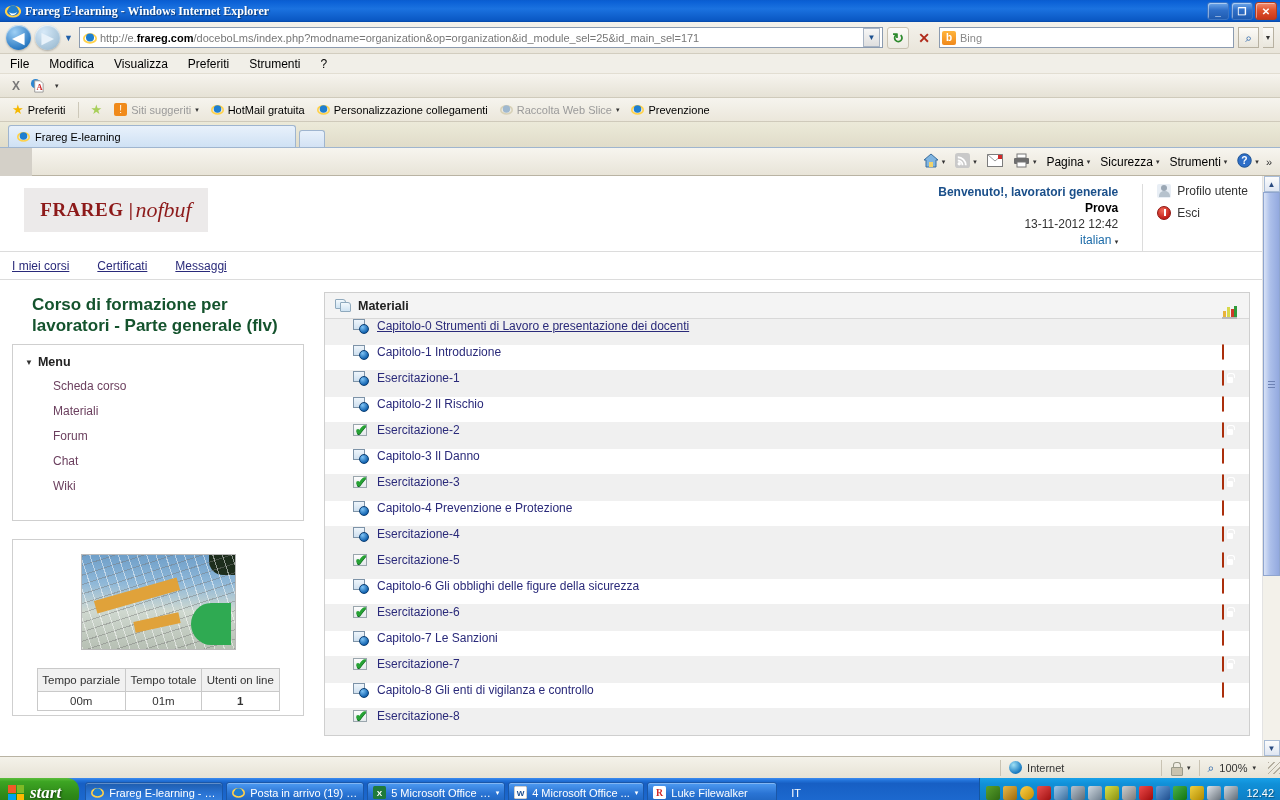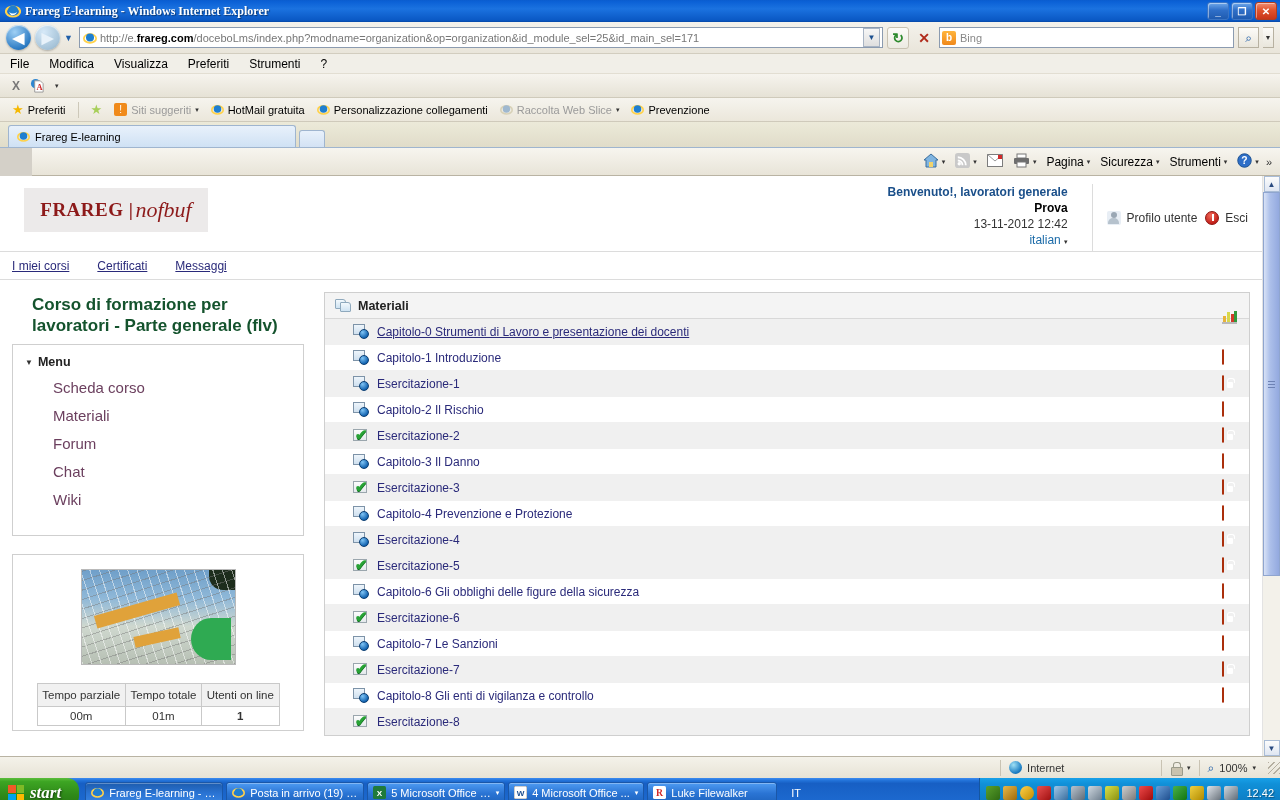--- a/index.html
+++ b/index.html
@@ -145,21 +145,21 @@
     display:flex;align-items:center;justify-content:center;
   }
   .logo-txt { font-family:"Liberation Serif", serif; font-weight:bold; font-size:19px; color:#8d1a1a; letter-spacing:.5px; }
   .logo-script { font-family:"Liberation Serif", serif; font-style:italic; font-size:22px; color:#8d1a1a; margin-left:2px; }
   .welcome-wrap { margin-left:auto; display:flex; padding:8px 14px 0 0; }
   .welcome { text-align:right; font-size:12px; color:#333; line-height:16px; padding-right:24px; border-right:1px solid #dcdcdc;}
   .welcome .hi { color:#1a4f8a; font-weight:bold; }
   .welcome .nm { color:#000; font-weight:bold; }
   .welcome .dt { color:#333; }
   .welcome .lang { color:#1a6aa8; }
-  .uactions { padding-left:14px; display:flex; flex-direction:row; gap:8px; font-size:12px; }
+  .uactions { padding-left:14px; display:flex; flex-direction:column; gap:8px; font-size:12px; }
   .uaction { display:flex;align-items:center;gap:6px;color:#333; }
   .avatar-ico {
     width:14px;height:14px;border-radius:2px;background:#e8eef5;position:relative;flex:none;
   }
   .avatar-ico::before{content:"";position:absolute;left:4px;top:1px;width:6px;height:6px;border-radius:50%;background:#9aa7b4;}
   .avatar-ico::after{content:"";position:absolute;left:1.5px;top:7px;width:11px;height:6px;border-radius:5px 5px 0 0;background:#b6c2cd;}
   .power-ico{
     width:14px;height:14px;border-radius:50%;
     background:radial-gradient(circle at 40% 30%,#f06a5a,#c3201a 70%);
     position:relative;flex:none;border:1px solid #8e1410;
@@ -173,21 +173,21 @@
 
   
   .pgbody { display:flex; }
   .col-left { width:316px; padding:10px 12px 0 12px; }
   .course-title { font-size:17px; font-weight:bold; color:#14532d; line-height:21px; margin:4px 0 8px 20px; }
   .panel { border:1px solid #cfcfcf; background:#fff; }
   .menu-panel { padding:10px 12px 16px 12px; margin:0 0 18px 0; }
   .menu-head { font-weight:bold; font-size:12.5px; color:#222; display:flex;align-items:center;gap:5px; }
   .menu-head .tri { font-size:8px; color:#333; }
   .menu-list { list-style:none; margin:10px 0 0 0; padding:0 0 0 28px; }
-  .menu-list li { color:#6b3f5e; font-size:15px; margin-bottom:11px; }
+  .menu-list li { color:#6b3f5e; font-size:12px; margin-bottom:11px; }
   .info-panel { padding:14px 0 0 0; }
   .thumb {
     width:155px;height:96px;margin:0 auto;border:1px solid #b9b9b9;
     background:
       linear-gradient(180deg,#6f9fc9 0%,#8fb8d8 30%,#cfd8cf 60%,#b7c0b4 100%);
     position:relative;overflow:hidden;
   }
   .thumb .mast { position:absolute;background:#e0a23a; }
   .thumb .grid { position:absolute;inset:0;
     background-image:
@@ -212,21 +212,21 @@
   .mat-head {
     background:#f4f4f4;border-bottom:1px solid #d8d8d8;height:26px;
     display:flex;align-items:center;gap:7px;padding:0 10px;font-weight:bold;font-size:12.5px;color:#222;
   }
   .folders-ico { width:16px;height:14px;position:relative;flex:none; }
   .folders-ico i {
     position:absolute;display:block;border:1px solid #8fa9bd;border-radius:1px 3px 1px 1px;
     background:linear-gradient(180deg,#f3f9fd,#cfe3f2);
   }
   .row {
-    height:26px;display:flex;align-items:center;padding:0 11px 0 28px;
+    height:26px;display:flex;padding:0 11px 0 28px;
     font-size:12px;color:#2a2a7a;position:relative;border-bottom:1px solid #f0f0f0;
   }
   .row.alt { background:#f0f0f0; }
   .row .lbl { margin-left:8px; }
   .row .lbl.link { text-decoration:underline; }
   .row-ico { width:16px;height:15px;position:relative;flex:none; }
 
   
   .ico-scorm .scr {
     position:absolute;left:0;top:0;width:12px;height:11px;border:1px solid #7d93a8;

